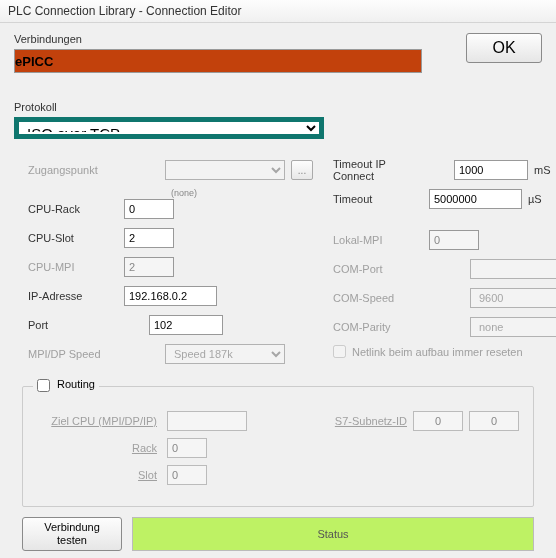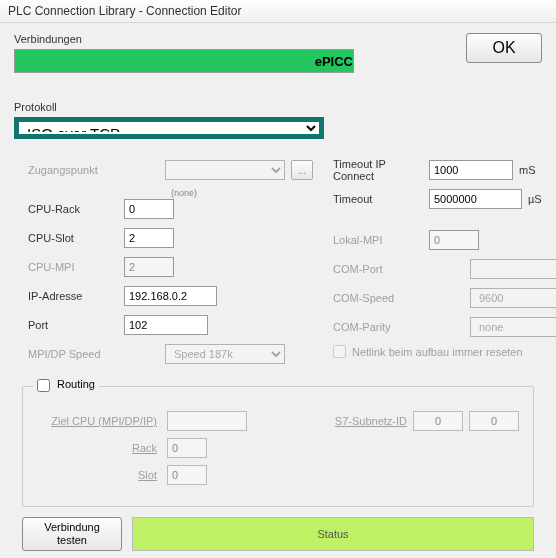--- a/index.html
+++ b/index.html
@@ -23,27 +23,27 @@
 }
 .top-row {
   display: flex;
   align-items: flex-start;
   gap: 14px;
   margin-bottom: 28px;
 }
 .verbindungen-block { flex: 1; }
 .verbindungen-label { margin-bottom: 4px; color: #333; }
 .conn-name-input {
-  width: 340px;
+  width: 408px;
   height: 24px;
   border: 1px solid #999;
-  text-align: right;
+  text-align: left;
   font-weight: bold;
   font-size: 13px;
-  background: #22c55e;
+  background: #c2410c;
 }
 .ok-btn {
   width: 76px;
   height: 30px;
   border: 1px solid #8a8a8a;
   border-radius: 3px;
   background: linear-gradient(#fdfdfd, #e6e6e6);
   font-size: 16px;
   cursor: pointer;
 }
@@ -79,21 +79,21 @@
   border: 1px solid #999;
   padding: 1px 4px;
   font-size: 11px;
   background: #fff;
 }
 .form-row input.disabled, .form-row select.disabled {
   color: #888;
   background: #f5f5f5;
 }
 .w50 { width: 50px; }
-.w70 { width: 84px; }
+.w70 { width: 74px; margin-left: 25px; }
 .w100 { width: 93px; }
 .w120 { width: 120px; margin-left: 41px; }
 .unit { margin-left: 6px; color: #333; }
 .browse-btn {
   width: 22px; height: 20px;
   border: 1px solid #aaa;
   border-radius: 2px;
   margin-left: 6px;
   background: linear-gradient(#fdfdfd,#e8e8e8);
   font-size: 10px;

